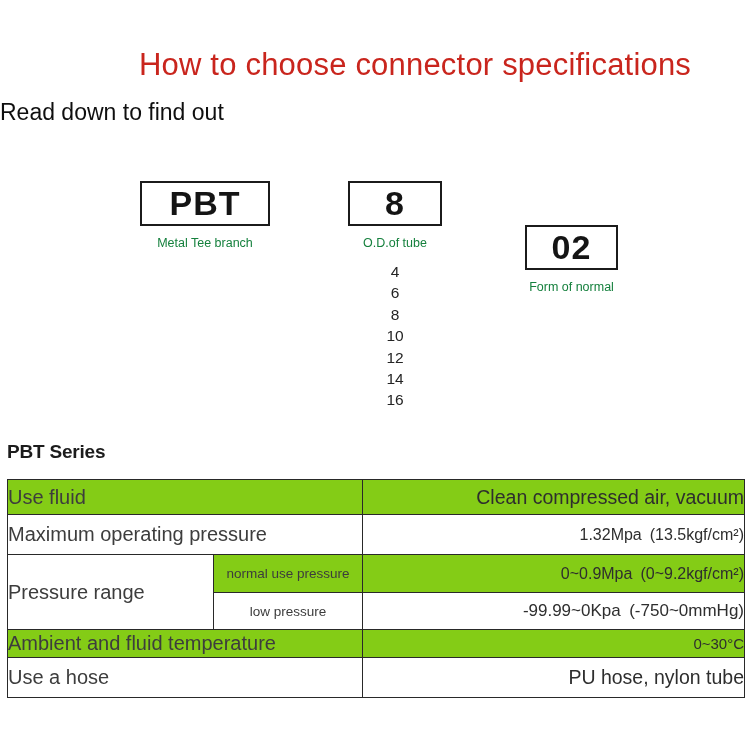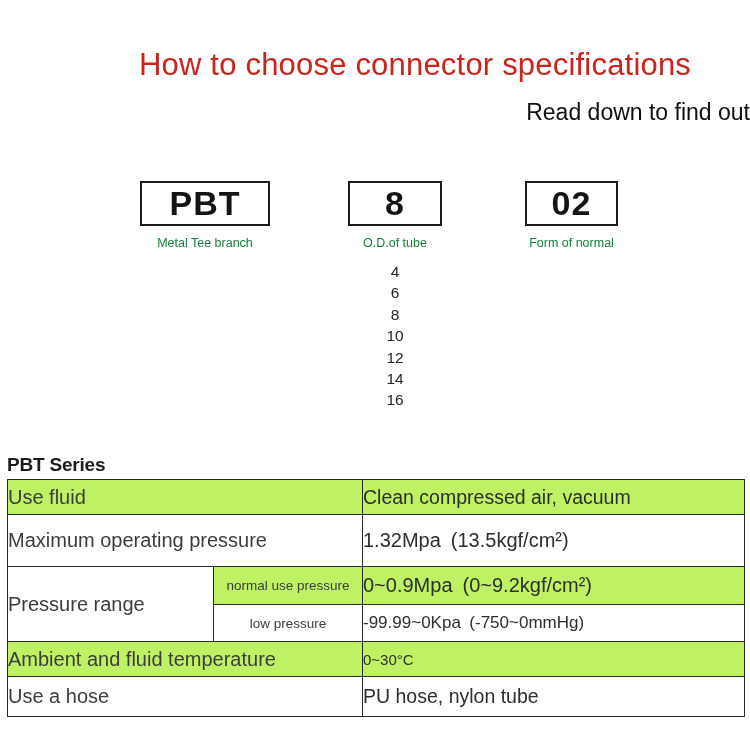--- a/index.html
+++ b/index.html
@@ -6,57 +6,57 @@
   body{
     width:750px;height:750px;position:relative;overflow:hidden;
     font-family:"Liberation Sans","DejaVu Sans",sans-serif;
     -webkit-font-smoothing:antialiased;
   }
   .title{
     position:absolute;top:47px;left:0;width:750px;text-align:center;
     font-size:31px;color:#c9251d;letter-spacing:0.2px;font-weight:500;padding-left:40px;
   }
   .subtitle{
-    position:absolute;top:99px;left:0;width:750px;text-align:right;
+    position:absolute;top:99px;left:0;width:750px;text-align:left;
     font-size:23px;color:#0f0f0f;
   }
   .sel-col{position:absolute;top:181px;}
   .sel-col.c1{left:140px;width:130px;}
   .sel-col.c2{left:348px;width:94px;}
-  .sel-col.c3{left:525px;width:93px;}
+  .sel-col.c3{left:525px;width:93px;margin-top:44px;}
   .spec-box{
     box-sizing:border-box;height:45px;border:2px solid #1b1b1b;background:#fff;
     display:flex;align-items:center;justify-content:center;
     font-weight:bold;font-size:34px;color:#141414;letter-spacing:1px;
   }
   .box-label{
     margin-top:10px;text-align:center;font-size:12.5px;color:#15803d;white-space:nowrap;
   }
   .option-list{margin-top:11px;}
   .option{
     text-align:center;font-size:15.5px;line-height:21.4px;color:#242424;white-space:nowrap;
   }
   .series-heading{
-    position:absolute;left:7px;top:454px;font-size:19px;font-weight:bold;color:#1c1c1c;
+    position:absolute;left:7px;top:441px;font-size:19px;font-weight:bold;color:#1c1c1c;
     letter-spacing:-0.2px;
   }
   table.spec{
     position:absolute;left:7px;top:479px;width:737px;
     border-collapse:collapse;table-layout:fixed;
   }
   table.spec td{
     border:1.5px solid #292929;vertical-align:middle;overflow:hidden;
     padding:0;
   }
   td.lbl{font-size:20px;color:#3d3d3d;text-align:left;padding-left:9px;}
   td.sub{font-size:13.5px;color:#3c3c3c;text-align:center;}
-  td.val{text-align:left;color:#2e2e2e;}
-  .beige{background:#bef264;}
+  td.val{text-align:right;color:#2e2e2e;}
+  .beige{background:#84cc16;}
   .sz-lg{font-size:19.5px;color:#333;}
-  .sz-md{font-size:20px;margin-top:33px;}
+  .sz-md{font-size:16px;margin-top:33px;}
   .sz-md2{font-size:17px;}
   .sz-sm{font-size:15px;}
 </style>
 </head>
 <body>
 
 <div class="title">How to choose connector specifications</div>
 <div class="subtitle">Read down to find out</div>
 
 <div class="sel-col c1">
@@ -89,34 +89,34 @@
   <colgroup>
     <col style="width:206px">
       <col style="width:149px">
       <col style="width:382px">
   </colgroup>
   <tbody>
       <tr style="height:35px;">
     <td colspan="2" class="lbl beige">Use fluid</td>
     <td class="val beige sz-lg">Clean compressed air, vacuum</td>
   </tr>
-  <tr style="height:52px;">
+  <tr style="height:40px;">
     <td colspan="2" class="lbl">Maximum operating pressure</td>
     <td class="val sz-md">1.32Mpa (13.5kgf/cm²)</td>
   </tr>
   <tr style="height:38px;">
     <td rowspan="2" class="lbl">Pressure range</td>
     <td class="sub beige">normal use pressure</td>
     <td class="val beige sz-md">0~0.9Mpa (0~9.2kgf/cm²)</td>
   </tr>
   <tr style="height:37px;">
     <td class="sub">low pressure</td>
     <td class="val sz-md2">-99.99~0Kpa (-750~0mmHg)</td>
   </tr>
-  <tr style="height:35px;">
+  <tr style="height:28px;">
     <td colspan="2" class="lbl beige">Ambient and fluid temperature</td>
     <td class="val beige sz-sm">0~30°C</td>
   </tr>
   <tr style="height:40px;">
     <td colspan="2" class="lbl">Use a hose</td>
     <td class="val sz-lg">PU hose, nylon tube</td>
   </tr>
 </tbody>
   </table>
 

